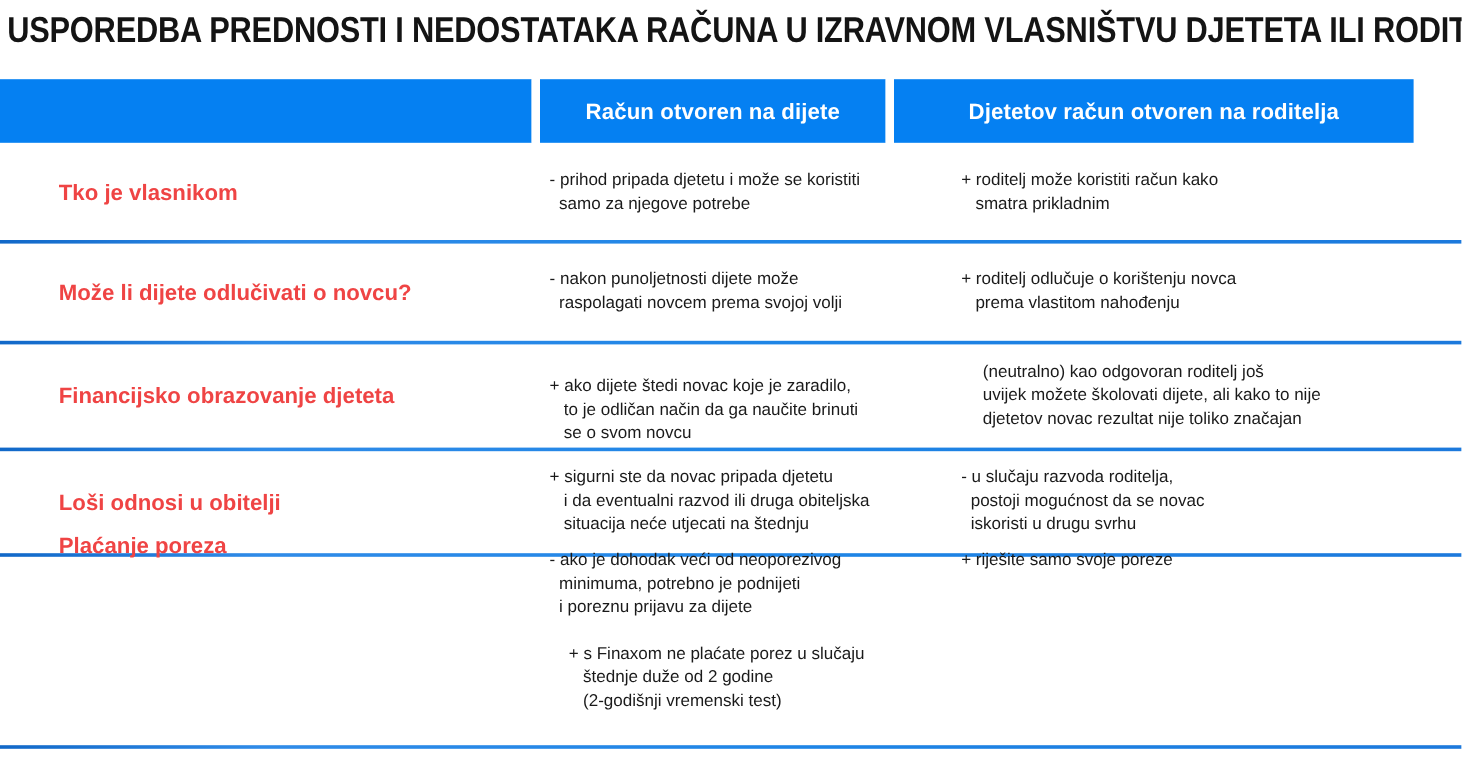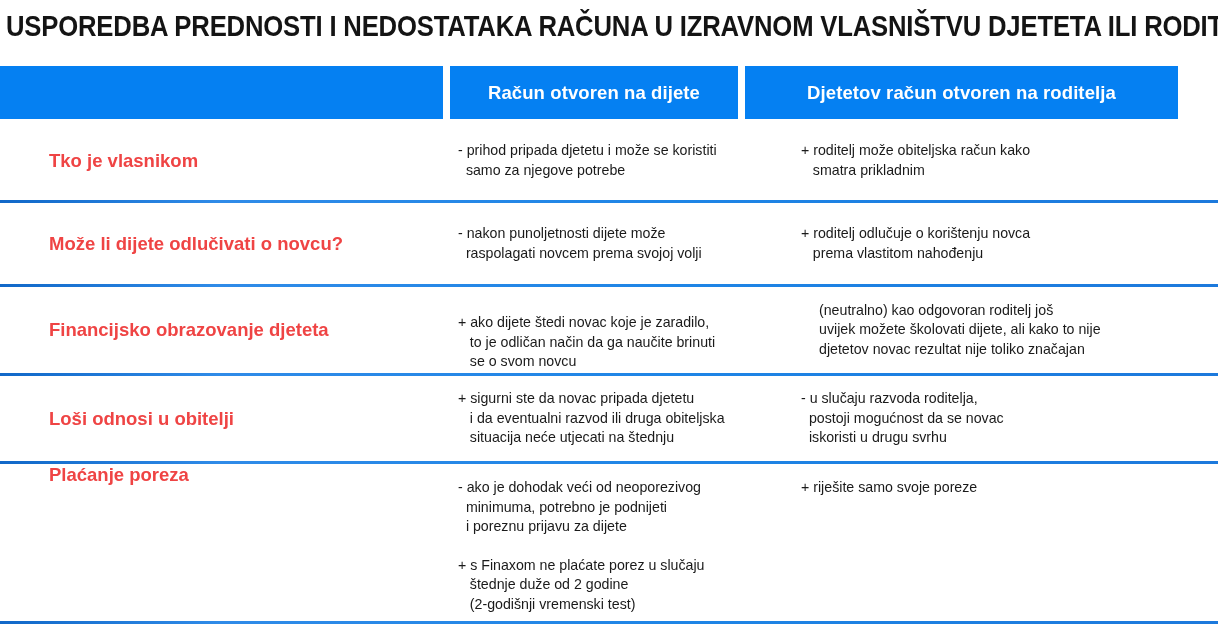--- a/index.html
+++ b/index.html
@@ -101,21 +101,21 @@
   }
   .cell.col3 {
     width: 433px;
     padding-left: 16px;
     padding-right: 8px;
     font-size: 14.2px;
     line-height: 19.5px;
     color: #1a1a1a;
   }
   .para { white-space: pre; }
-  .para + .para { margin-top: 19px; }
+  .para + .para { margin-top: 19px; margin-left: 16px; }
 
   
   .col2 .stack { padding-top: 14px; }
   .col3 .stack { padding-top: 14px; }
   .col3 .stack.center { padding-top: 0; }
 
   .align-top   { align-items: flex-start; }
   .align-mid   { align-items: center; }
 
   
@@ -145,21 +145,21 @@
   <div class="row align-mid" style="top:119px;height:83px;">
     <div class="cell label">Tko je vlasnikom</div>
     <div class="cell col2 align-mid" style="display:flex;">
       <div class="stack" style="padding-top:0;">
         <div class="para">- prihod pripada djetetu i može se koristiti
   samo za njegove potrebe</div>
       </div>
     </div>
     <div class="cell col3 align-mid" style="display:flex;">
       <div class="stack" style="padding-top:0;">
-        <div class="para">+ roditelj može obiteljska račun kako
+        <div class="para">+ roditelj može koristiti račun kako
    smatra prikladnim</div>
       </div>
     </div>
   </div>
   <div class="divider" style="top:200px;"></div>
 
   <div class="row align-mid" style="top:203px;height:81px;">
     <div class="cell label">Može li dijete odlučivati o novcu?</div>
     <div class="cell col2 align-mid" style="display:flex;align-items:flex-end;">
       <div class="stack" style="padding-top:0;">
@@ -207,21 +207,21 @@
     <div class="cell col3 align-mid" style="display:flex;">
       <div class="stack" style="padding-top:0;">
         <div class="para">- u slučaju razvoda roditelja,
   postoji mogućnost da se novac
   iskoristi u drugu svrhu</div>
       </div>
     </div>
   </div>
   <div class="divider" style="top:461px;"></div>
 
-  <div class="row align-top" style="top:464px;height:157px;">
+  <div class="row align-top" style="top:444px;height:157px;">
     <div class="cell label" style="align-items:center;">Plaćanje poreza</div>
     <div class="cell col2 align-top" style="display:flex;">
       <div class="stack">
         <div class="para">- ako je dohodak veći od neoporezivog
   minimuma, potrebno je podnijeti
   i poreznu prijavu za dijete</div>
         <div class="para">+ s Finaxom ne plaćate porez u slučaju
    štednje duže od 2 godine
    (2-godišnji vremenski test)</div>
       </div>

